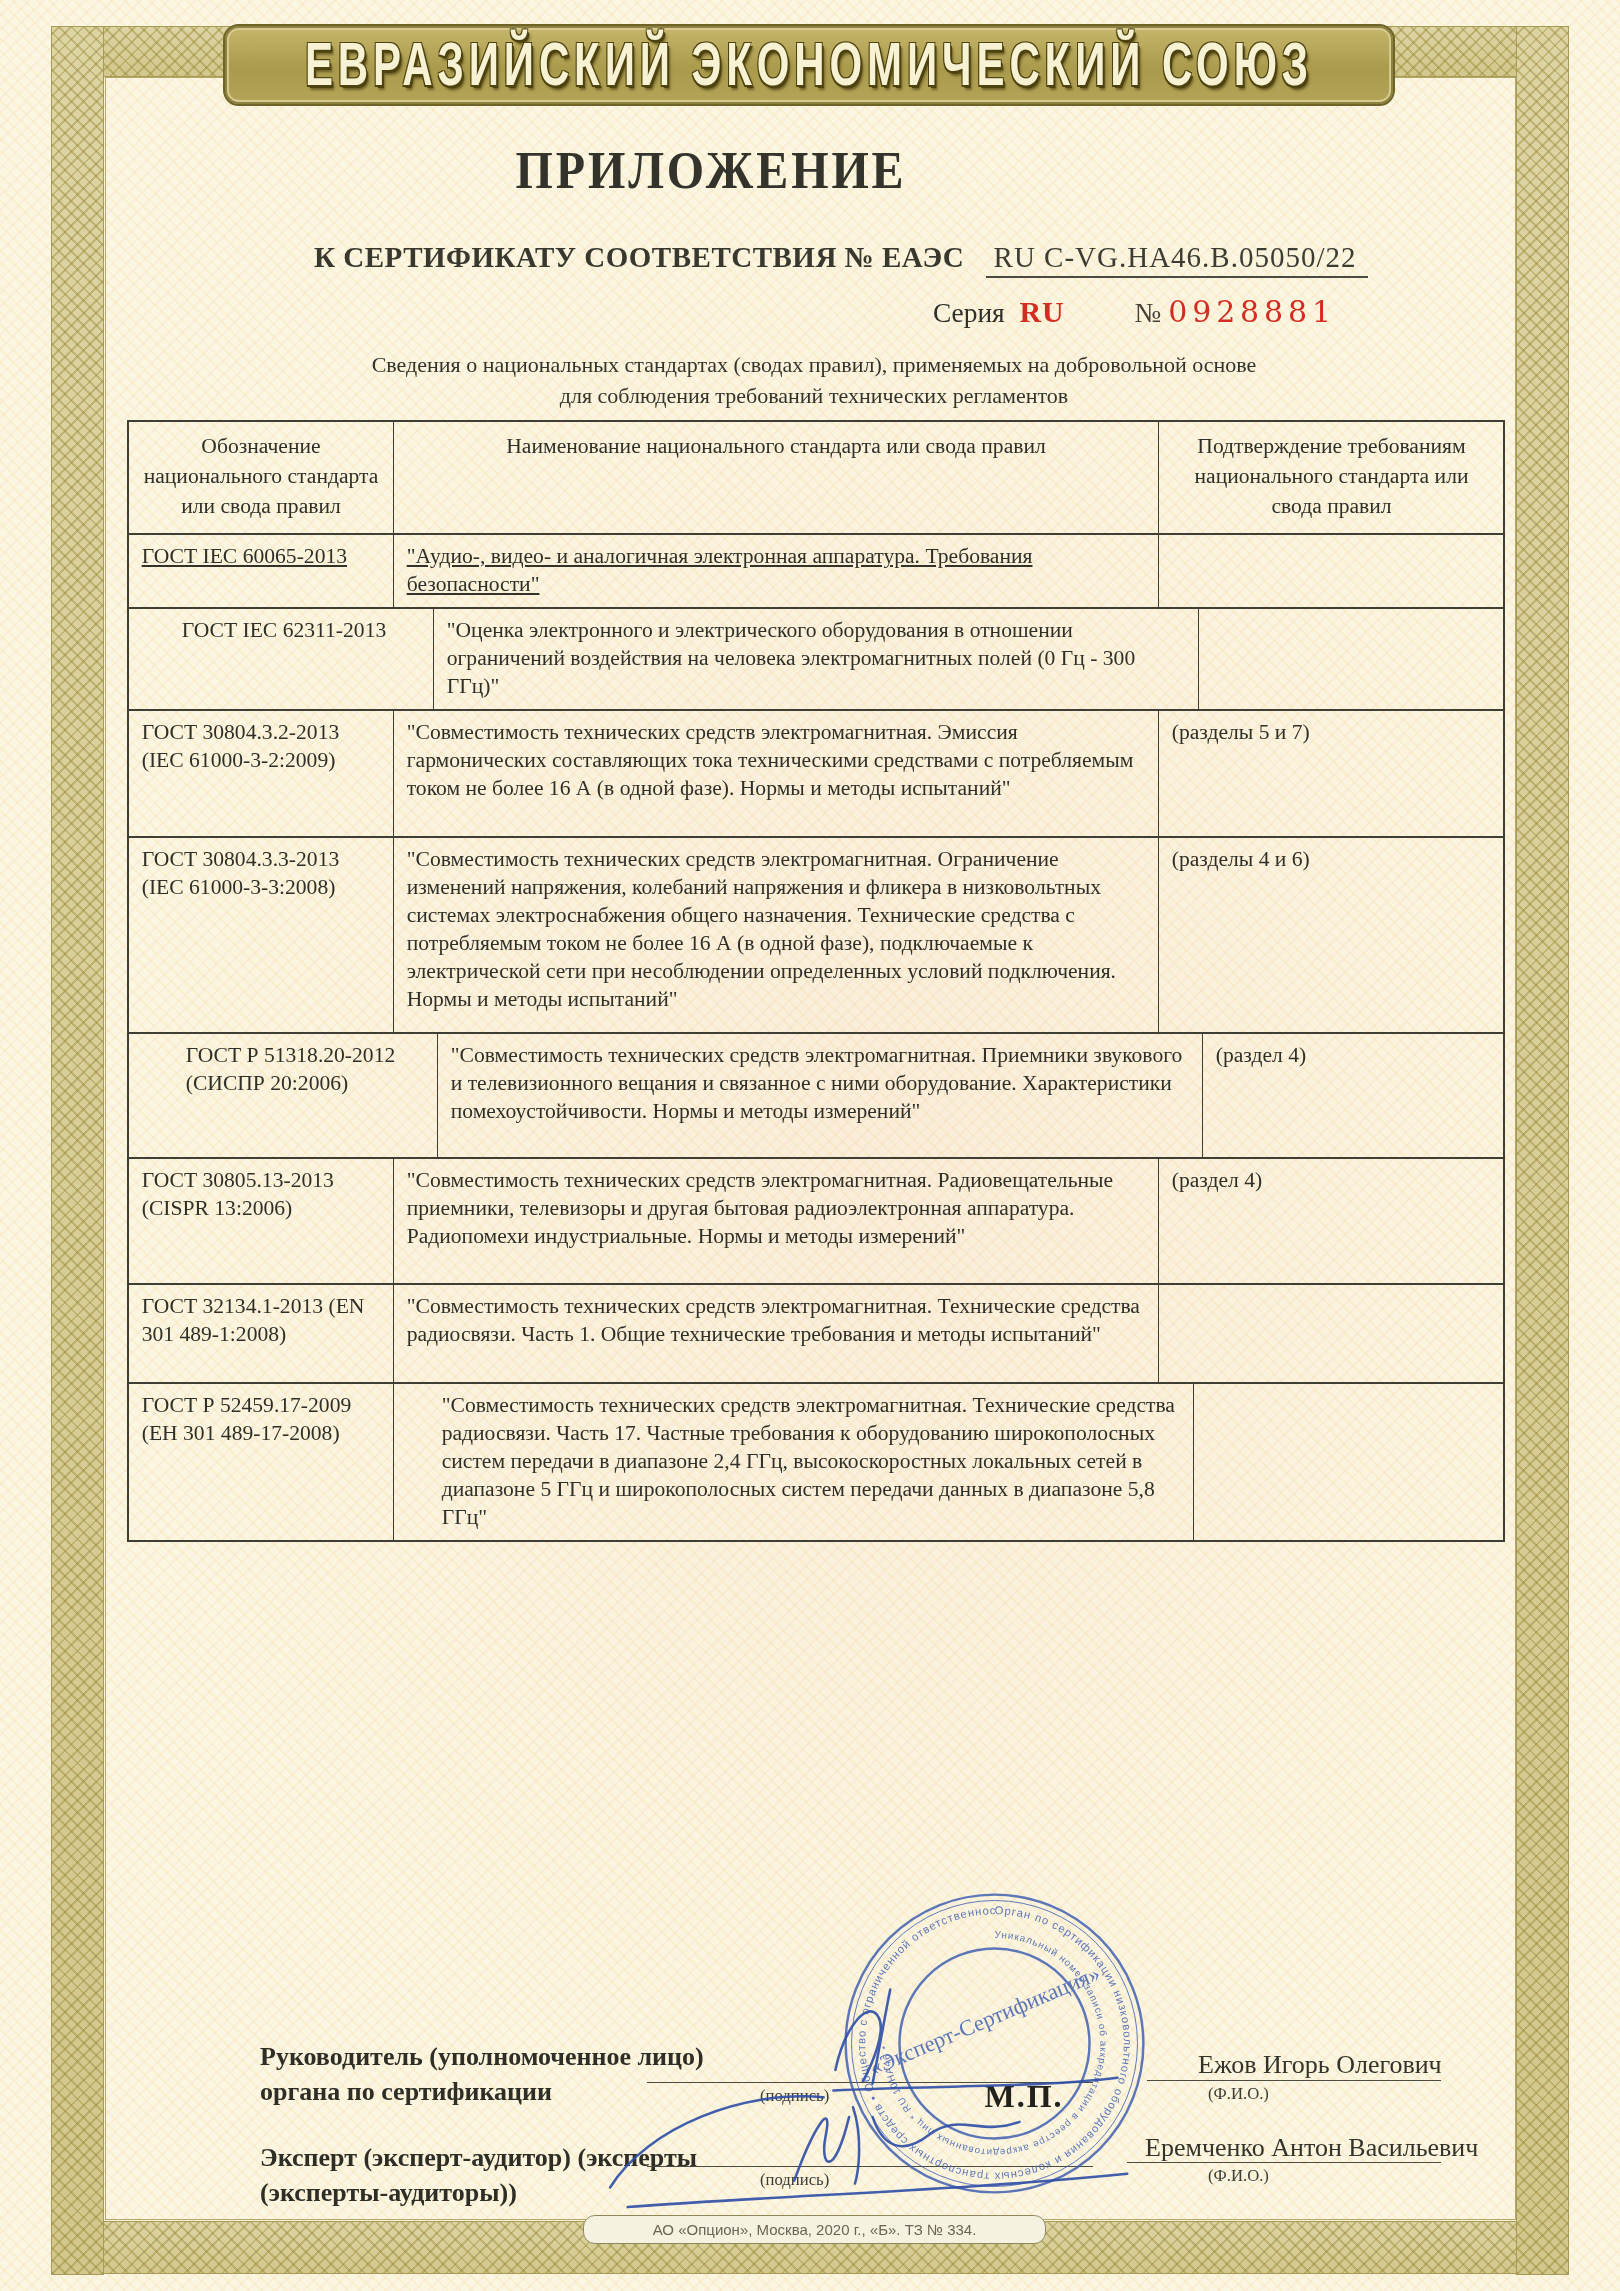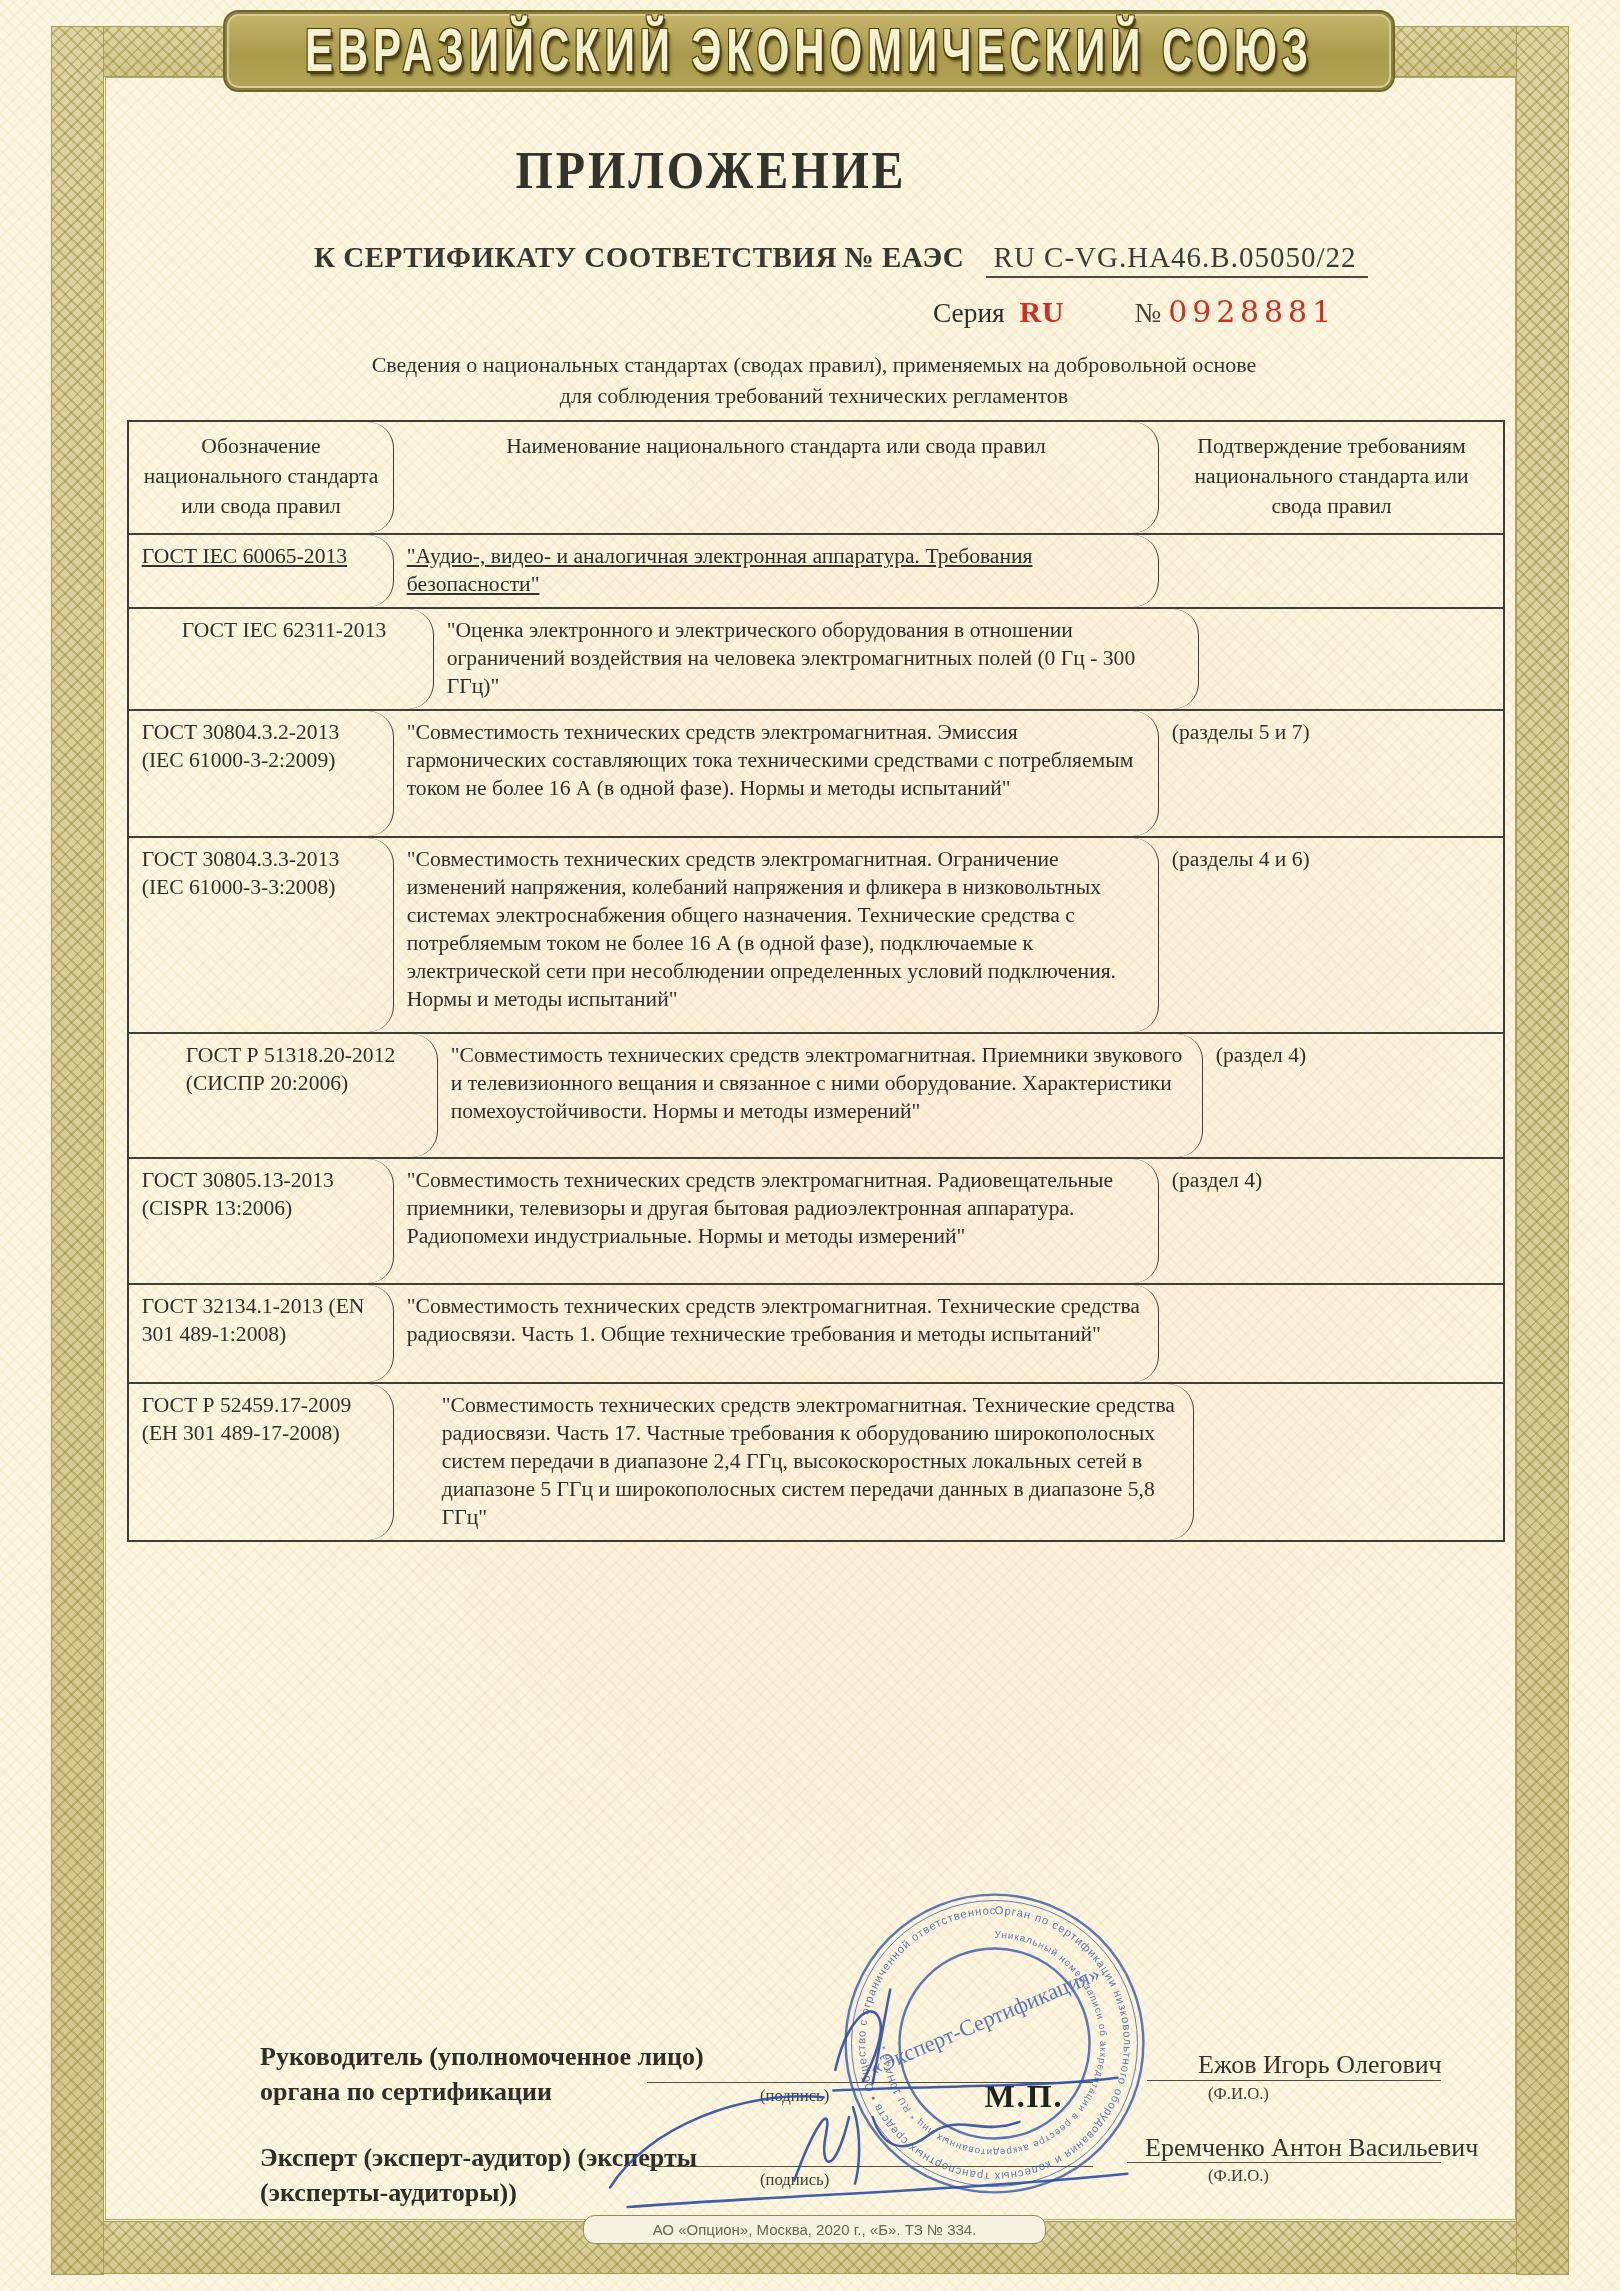--- a/index.html
+++ b/index.html
@@ -19,21 +19,21 @@
       repeating-linear-gradient(-45deg, rgba(146,130,44,0.38) 0 2px, transparent 2px 8.8px),
       linear-gradient(#ddd4a4,#d2c78c);
     border:1px solid #a89b58;}
   .band.top{left:51px;top:25.5px;width:1516px;height:49px;}
   .band.bottom{left:51px;top:2221px;width:1516px;height:51px;}
   .band.left{left:51px;top:25.5px;width:51px;height:2247px;}
   .band.right{left:1516px;top:25.5px;width:51px;height:2247px;}
   .frame-line{position:absolute;left:105px;top:77px;width:1409px;height:2141px;
     border:1.5px solid #b3a768;pointer-events:none;}
   
-  .banner{position:absolute;left:223px;top:10px;width:1168px;height:78px;
+  .banner{position:absolute;left:223px;top:24px;width:1168px;height:78px;
     background:linear-gradient(#c6b76c,#a99a4c 55%,#b4a558);
     border:2.9px solid #6f6428;border-radius:15.7px;
     box-shadow:inset 0 0 0 2px #8d8040, inset 0 0 0 3.9px #d8cc92;
     display:flex;align-items:center;justify-content:center;}
   .banner-text{font-family:"Liberation Sans", sans-serif;font-weight:bold;font-size:42px;
     letter-spacing:4.9px;color:#f7f2d4;transform:scaleY(1.45);white-space:nowrap;
     text-shadow:-1px -1px 0 #4e430f,1px -1px 0 #4e430f,-1px 1px 0 #4e430f,
       2px 2px 0 #4e430f,2.9px 2.9px 2px rgba(58,48,8,.55);}
   
   .doc-title{position:absolute;left:74px;top:143px;width:1274px;text-align:center;
@@ -47,21 +47,21 @@
   .series-value{color:#d22d20;font-weight:bold;font-size:30px;margin-left:7.8px;letter-spacing:1px;}
   .num-sign{color:#463f35;font-size:28px;margin-left:63px;}
   .num-value{color:#d22d20;font-size:30px;letter-spacing:4.9px;font-family:"DejaVu Serif", serif;}
   .intro{position:absolute;left:270px;top:349px;width:1088px;text-align:center;
     font-size:22px;line-height:31px;color:#33332b;}
   
   .ctable{position:absolute;left:127px;top:420px;width:1374px;border:2px solid #3e3e35;}
   .trow{display:grid;grid-template-columns:265px 765px 345px;border-bottom:2px solid #3e3e35;}
   .trow:last-child{border-bottom:none;gap:35px;}
   .tcell{border-right:1.5px solid #3e3e35;padding:6.9px 11.8px 8.8px 12.7px;
-    font-size:21.6px;line-height:28px;color:#2f2f27;border-radius:26px;}
+    font-size:21.6px;line-height:28px;color:#2f2f27;}
   .tcell:last-child{border-right:none;}
   .thead .tcell{text-align:center;font-size:21.6px;line-height:30px;padding:8.8px 13.7px 12.7px;}
   .trow.r1{min-height:61px;text-decoration:underline;} .trow.r2{min-height:82px;padding-left:40px;} .trow.r3{min-height:125px;}
   .trow.r4{min-height:194px;} .trow.r5{min-height:123px;padding-left:44px;} .trow.r6{min-height:124px;}
   .trow.r7{min-height:97px;}  .trow.r8{min-height:153px;}
   
   .role{position:absolute;font-size:26px;font-weight:bold;color:#2e2e26;line-height:35px;width:490px;}
   .role.head{left:260px;top:2039px;}
   .role.expert{left:260px;top:2140px;}
   .sig-line{position:absolute;border-bottom:1.5px solid #4c4c42;}

